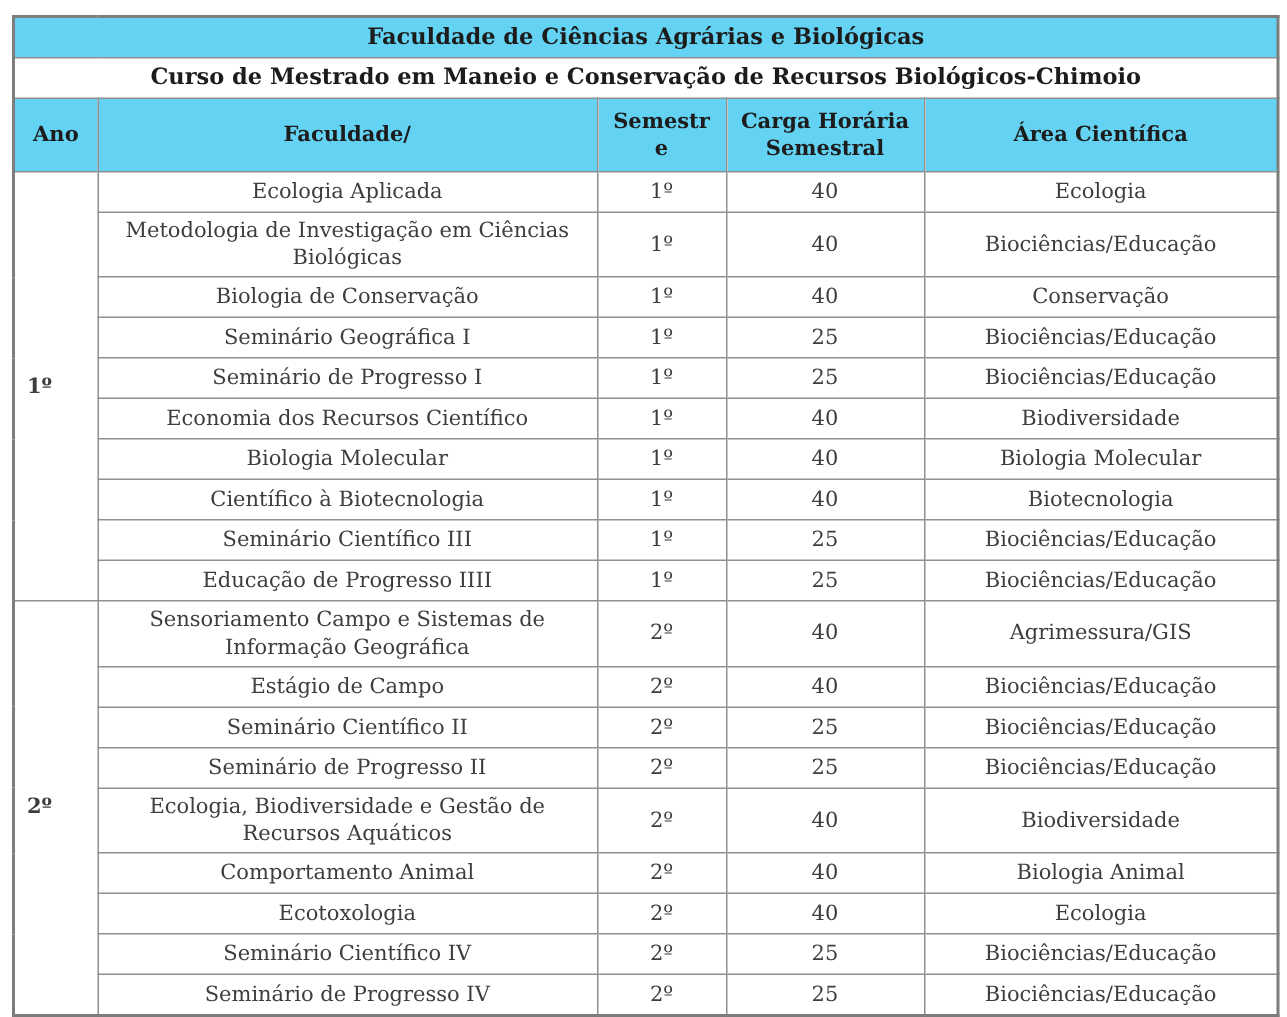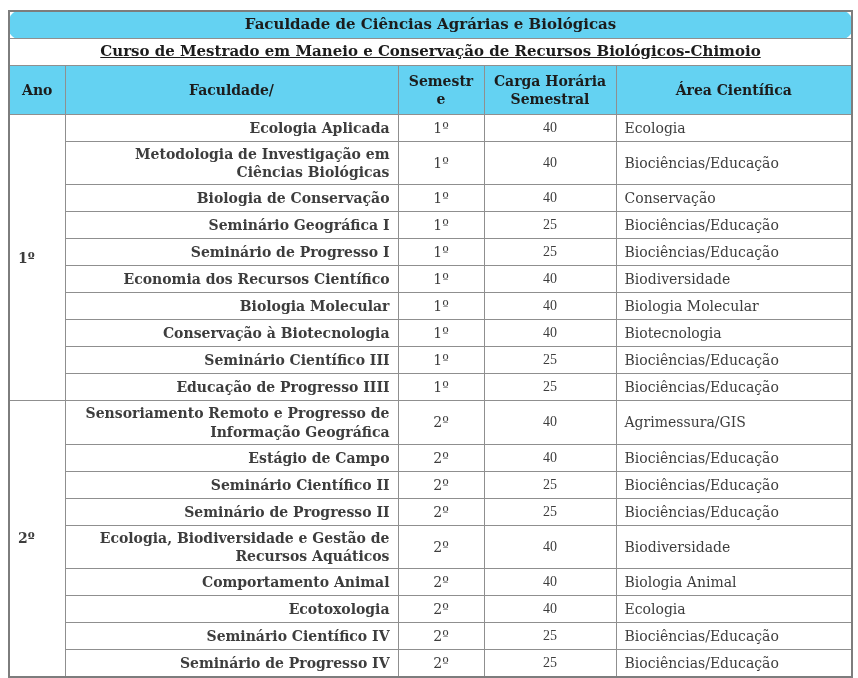--- a/index.html
+++ b/index.html
@@ -33,30 +33,28 @@
     word-wrap: break-word;
   }
   
   tr.title-row-1 td {
     background: #64d2f2;
     font-weight: bold;
     font-size: 15px;
     color: #1c1c1c;
     text-align: center;
     height: 20px;
-    border-radius: 10px;
   }
   tr.title-row-2 td {
     background: #ffffff;
     font-weight: bold;
     font-size: 15px;
     color: #1c1c1c;
     text-align: center;
     height: 20px;
-    text-decoration: underline;
   }
   
   tr.col-header th {
     background: #64d2f2;
     font-weight: bold;
     font-size: 14px;
     color: #1c1c1c;
     text-align: center;
     height: 42px;
   }
@@ -64,24 +62,24 @@
   tr.data-row {
     height: 27px;
   }
   td.cell-ano {
     font-weight: bold;
     color: #2a2a2a;
     text-align: left;
     padding-left: 13px;
     vertical-align: middle;
   }
-  td.cell-disciplina { text-align: right; font-weight: bold; }
+  td.cell-disciplina { text-align: center; }
   td.cell-semestre   { text-align: center; }
-  td.cell-carga      { text-align: center; font-family: Liberation Serif, serif; }
-  td.cell-area       { text-align: left; }
+  td.cell-carga      { text-align: center; }
+  td.cell-area       { text-align: center; }
 </style>
 </head>
 <body>
 
 <div class="page">
   <table class="curriculum">
     <colgroup>
       <col style="width:56px">
       <col style="width:333px">
       <col style="width:86px">
@@ -142,41 +140,41 @@
       <td class="cell-carga">40</td>
       <td class="cell-area">Biodiversidade</td>
     </tr>
     <tr class="data-row">
       <td class="cell-disciplina">Biologia Molecular</td>
       <td class="cell-semestre">1º</td>
       <td class="cell-carga">40</td>
       <td class="cell-area">Biologia Molecular</td>
     </tr>
     <tr class="data-row">
-      <td class="cell-disciplina">Conservação à Biotecnologia</td>
+      <td class="cell-disciplina">Científico à Biotecnologia</td>
       <td class="cell-semestre">1º</td>
       <td class="cell-carga">40</td>
       <td class="cell-area">Biotecnologia</td>
     </tr>
     <tr class="data-row">
       <td class="cell-disciplina">Seminário Científico III</td>
       <td class="cell-semestre">1º</td>
       <td class="cell-carga">25</td>
       <td class="cell-area">Biociências/Educação</td>
     </tr>
     <tr class="data-row">
       <td class="cell-disciplina">Educação de Progresso IIII</td>
       <td class="cell-semestre">1º</td>
       <td class="cell-carga">25</td>
       <td class="cell-area">Biociências/Educação</td>
     </tr>
 
     <tr class="data-row">
       <td class="cell-ano" rowspan="9">2º</td>
-      <td class="cell-disciplina">Sensoriamento Remoto e Progresso de Informação Geográfica</td>
+      <td class="cell-disciplina">Sensoriamento Campo e Sistemas de Informação Geográfica</td>
       <td class="cell-semestre">2º</td>
       <td class="cell-carga">40</td>
       <td class="cell-area">Agrimessura/GIS</td>
     </tr>
     <tr class="data-row">
       <td class="cell-disciplina">Estágio de Campo</td>
       <td class="cell-semestre">2º</td>
       <td class="cell-carga">40</td>
       <td class="cell-area">Biociências/Educação</td>
     </tr>

